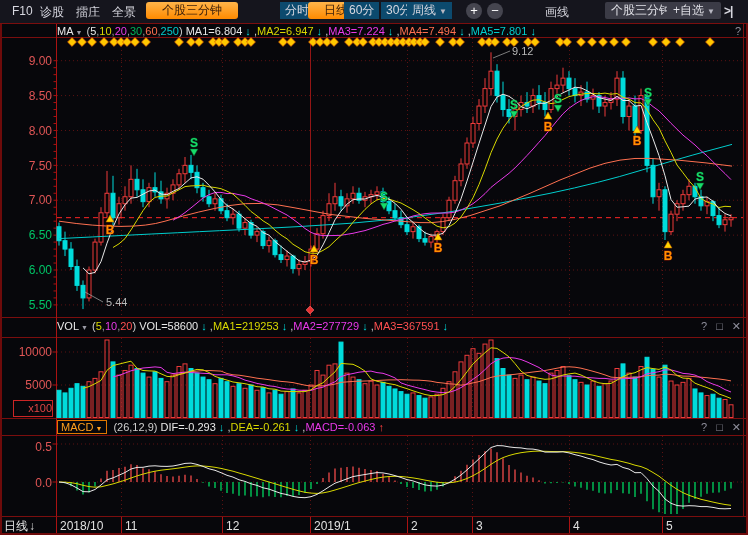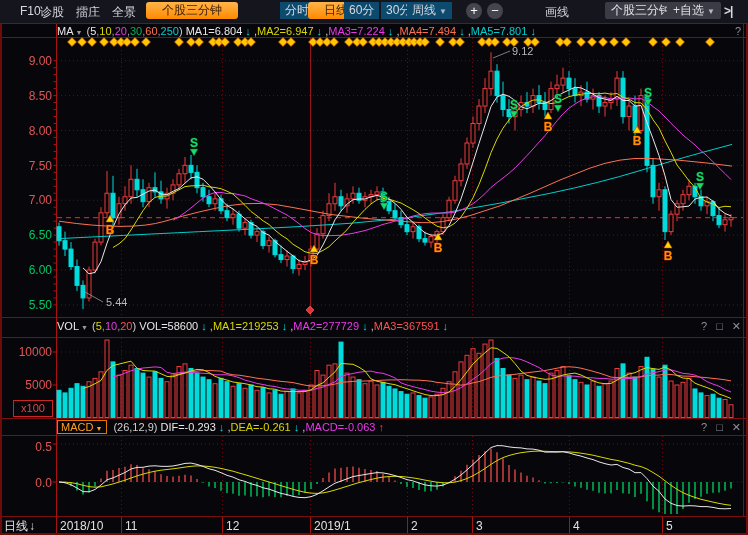--- a/index.html
+++ b/index.html
@@ -24,21 +24,21 @@
   .ibtn{color:#e8e8e8;}
   .caret2{font-size:7px;color:#9a9aa5;margin:0 1px 0 2px;}
   .macdbtn{display:inline-block;border:1px solid #e07800;color:#ffa01e;padding:0 3px;
       height:12px;line-height:12px;margin-right:3px;}
   .ricons{position:absolute;right:7px;top:0;color:#8f8f9c;font-size:11px;}
   .ricons span{margin-left:9px;cursor:default;}
   .brow{position:absolute;left:0;top:517px;width:748px;height:17px;z-index:4;font-size:12px;}
   .plabel{position:absolute;left:4px;top:1px;color:#e8e8e8;}
   .parrow{color:#d8d8d8;margin-left:1px;}
   .xunit{position:absolute;left:13px;top:400px;width:38px;height:15px;z-index:4;
-      border:1px solid #cc2525;color:#e04545;font-size:11px;text-align:center;line-height:15px;}
+      border:1px solid #cc2525;color:#e04545;font-size:11px;text-align:right;line-height:15px;}
 </style>
 </head>
 <body>
 
 <div class="win">
   <svg id="cv" width="748" height="535" viewBox="0 0 748 535">
       <line x1="2" y1="23.5" x2="746" y2="23.5" stroke="#7b0e0e"></line>
       <line x1="2" y1="37.5" x2="746" y2="37.5" stroke="#7b0e0e"></line>
       <line x1="2" y1="317.5" x2="746" y2="317.5" stroke="#7b0e0e"></line>
       <line x1="2" y1="337.5" x2="746" y2="337.5" stroke="#7b0e0e"></line>
@@ -693,21 +693,21 @@
       <text x="411" y="530" fill="#e0e0e0" font-size="12" text-anchor="start" font-family="Liberation Sans, DejaVu Sans, sans-serif">2</text>
       <line x1="472.5" y1="517" x2="472.5" y2="533" stroke="#aa1212"></line>
       <text x="476" y="530" fill="#e0e0e0" font-size="12" text-anchor="start" font-family="Liberation Sans, DejaVu Sans, sans-serif">3</text>
       <line x1="569.5" y1="517" x2="569.5" y2="533" stroke="#aa1212"></line>
       <text x="573" y="530" fill="#e0e0e0" font-size="12" text-anchor="start" font-family="Liberation Sans, DejaVu Sans, sans-serif">4</text>
       <line x1="662.5" y1="517" x2="662.5" y2="533" stroke="#aa1212"></line>
       <text x="666" y="530" fill="#e0e0e0" font-size="12" text-anchor="start" font-family="Liberation Sans, DejaVu Sans, sans-serif">5</text>
     </svg>
 
   <div class="tb">
-    <span class="t" style="left:20px">F10</span>
+    <span class="t" style="left:12px">F10</span>
     <span class="t" style="left:40px">诊股</span>
     <span class="t" style="left:76px">擂庄</span>
     <span class="t" style="left:112px">全景</span>
     <span class="btn-orange" style="left:146px">个股三分钟</span>
     <span class="btn-seg" style="left:280px">分时</span>
     <span class="btn-orange" style="left:308px">日线</span>
     <span class="btn-seg" style="left:344px">60分</span>
     <span class="btn-seg" style="left:381px">30分</span>
     <span class="btn-seg" style="left:407px"><span>周线</span><span class="caret">▼</span></span>
     <span class="btn-round" style="left:466px">+</span>

